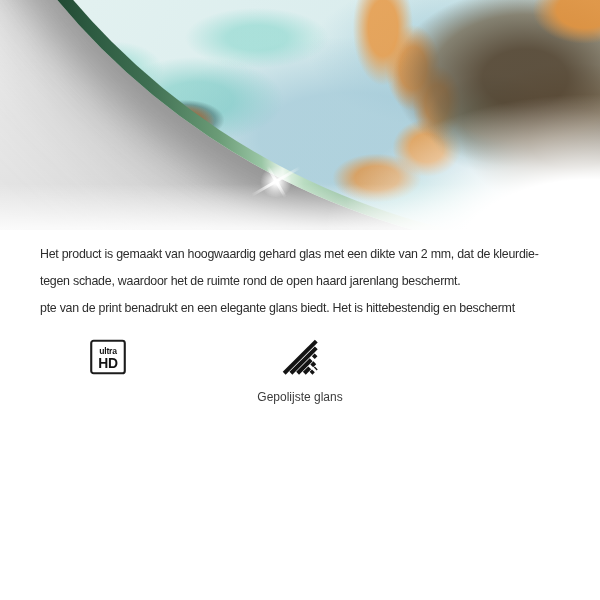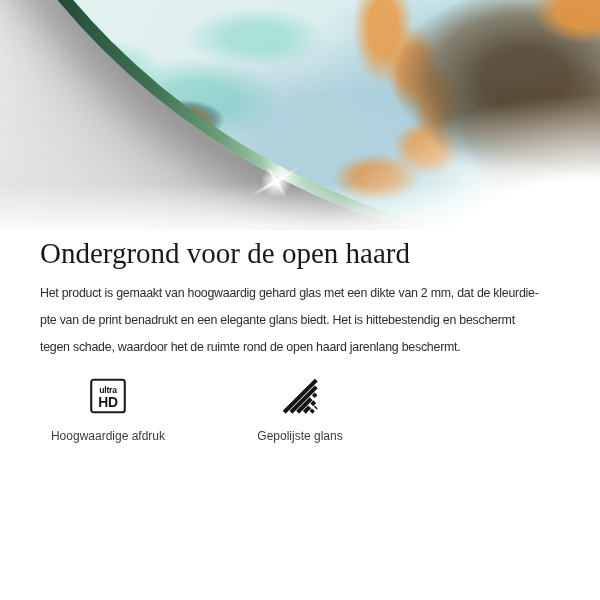--- a/index.html
+++ b/index.html
@@ -76,41 +76,39 @@
 <div class="page">
 
   <section class="hero">
     <div class="glass-edge"></div>
     <div class="glass-face"></div>
     <div class="hero-fade"></div>
     <div class="sparkle"></div>
   </section>
 
   <h1 class="title">
-    <span class="t-line">Ondergrond voor de open haard</span>
   </h1>
 
   <p class="desc">
     <span class="p-line">Het product is gemaakt van hoogwaardig gehard glas met een dikte van 2 mm, dat de kleurdie-</span>
+    <span class="p-line">tegen schade, waardoor het de ruimte rond de open haard jarenlang beschermt.</span>
     <span class="p-line">pte van de print benadrukt en een elegante glans biedt. Het is hittebestendig en beschermt</span>
-    <span class="p-line">tegen schade, waardoor het de ruimte rond de open haard jarenlang beschermt.</span>
   </p>
 
   <div class="features">
 
 
     <div class="feature">
       <div class="icon-box">
         <svg width="46" height="46" viewBox="0 0 48 48">
           <rect class="stroke-ic" x="6.5" y="7" width="35" height="34" rx="2.5" stroke-width="2.6"></rect>
           <text class="uhd-small" x="24" y="20.5" text-anchor="middle">ultra</text>
           <text class="uhd-big" x="24" y="35" text-anchor="middle">HD</text>
         </svg>
       </div>
-      <div class="f-label">Hoogwaardige afdruk</div>
     </div>
 
 
 
     <div class="feature">
       <div class="icon-box">
         <svg width="46" height="46" viewBox="0 0 48 48">
           <g stroke="#141414" fill="none" stroke-width="4.2">
             <path d="M7.5 41 L41 7.5"></path>
             <path d="M14.5 41 L41 14.5"></path>

